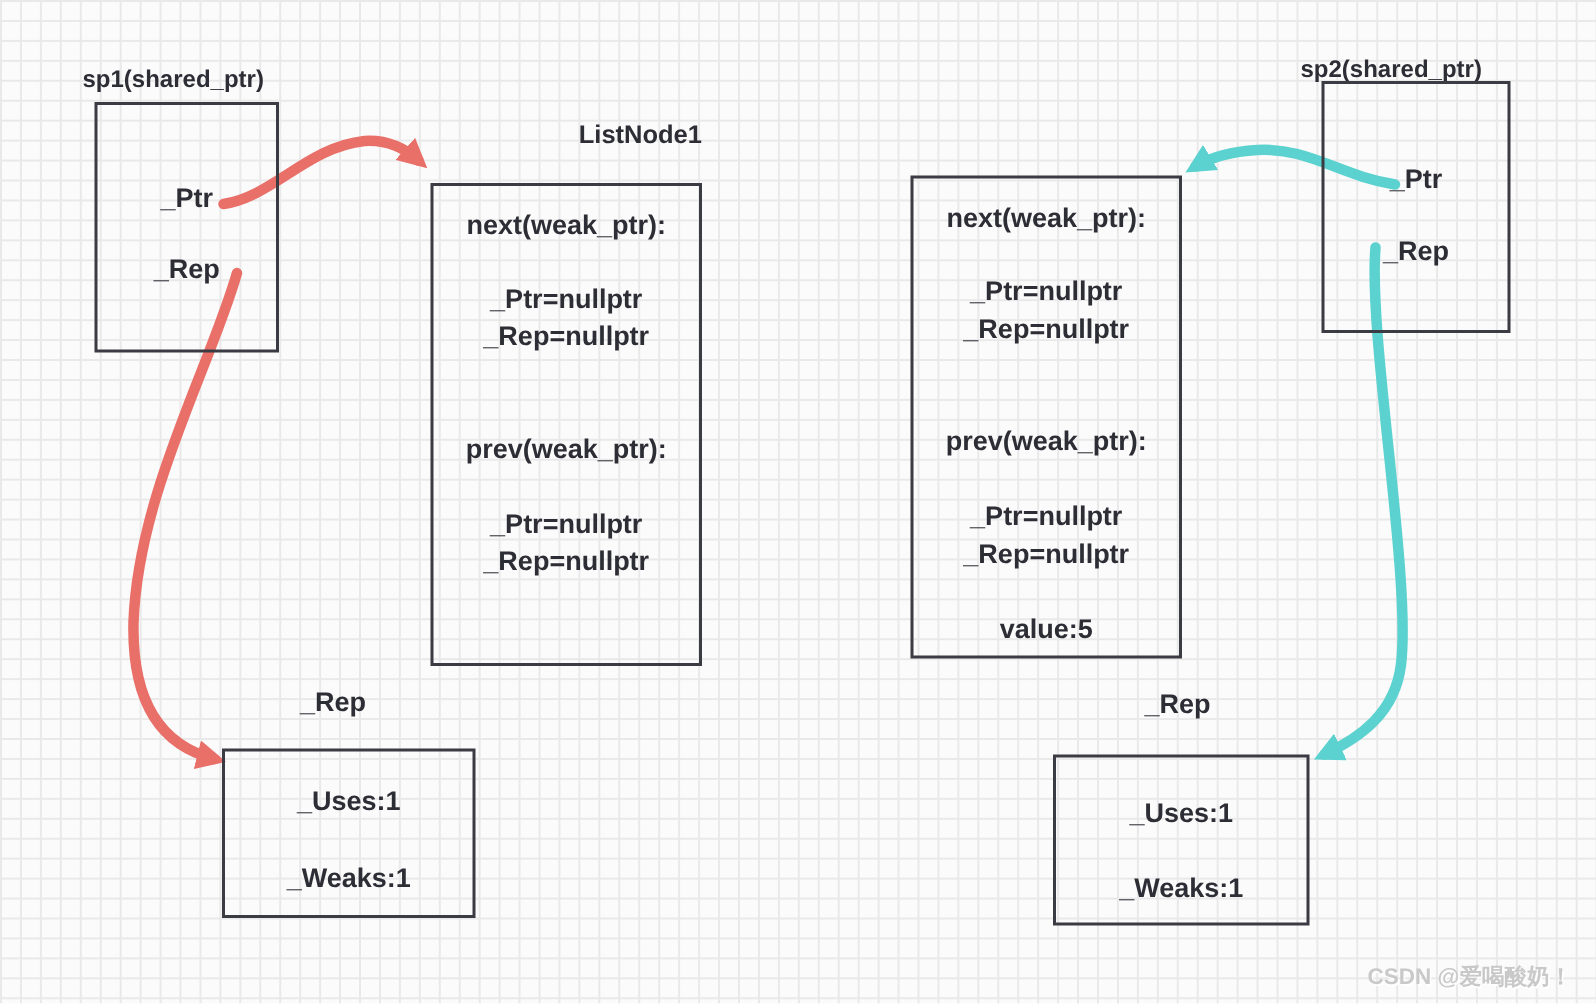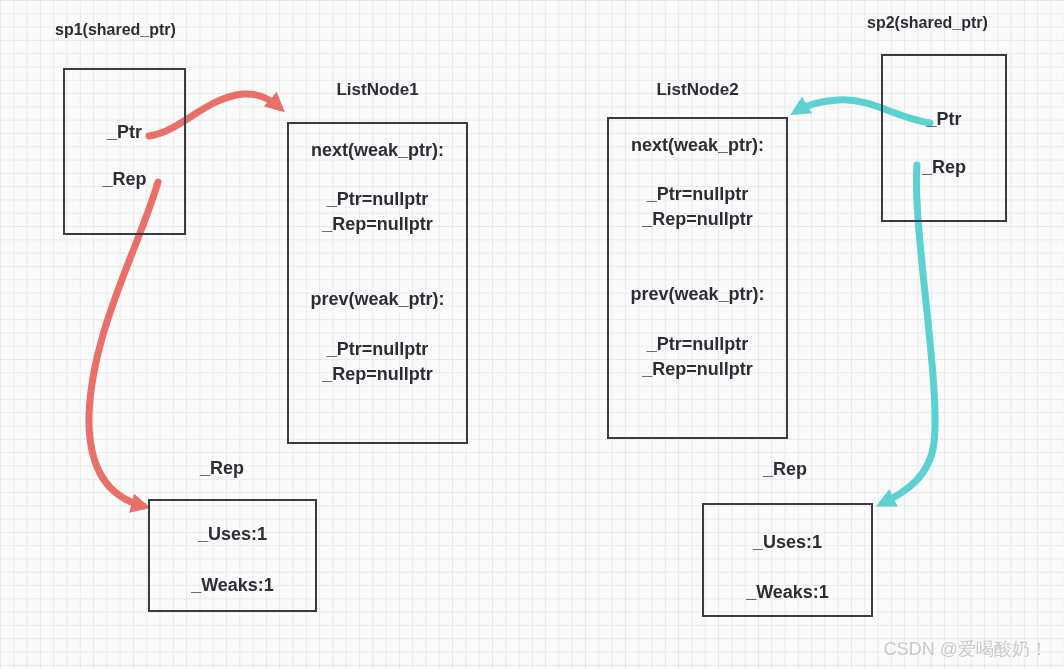--- a/index.html
+++ b/index.html
@@ -16,26 +16,26 @@
   .arrows { position:absolute; left:0; top:0; pointer-events:none; }
   .arrows path.arrow { fill:none; stroke-width:7; stroke-linecap:round; }
   .box {
     position:absolute; border:2.5px solid #3b3b43; box-sizing:border-box;
     background:transparent;
   }
   .t {
     position:absolute; left:0; width:100%; text-align:center;
     font-weight:700; font-size:18px; line-height:22px; white-space:nowrap;
   }
-  .title { position:absolute; font-weight:700; font-size:16px; line-height:18px; white-space:nowrap; }
-  .ntitle { position:absolute; font-weight:700; font-size:17px; line-height:18px; text-align:center; white-space:nowrap; }
+  .title { position:absolute; font-weight:700; font-size:16px; line-height:18px; white-space:nowrap;margin-top:24px; }
+  .ntitle { position:absolute; font-weight:700; font-size:17px; line-height:18px; text-align:right; white-space:nowrap; }
   .rtitle { position:absolute; font-weight:700; font-size:18px; line-height:20px; white-space:nowrap; }
   .watermark {
     position:absolute; right:16px; bottom:8px;
-    font-size:18px; font-weight:400; color:#c9c9c9;
+    font-size:15px; font-weight:700; color:#c9c9c9;
     text-shadow:1px 1px 0 #ffffff; white-space:nowrap;
   }
 </style>
 </head>
 <body>
 
 <div class="canvas">
 
   <svg class="arrows" width="1064" height="669" viewBox="0 0 1064 669" xmlns="http://www.w3.org/2000/svg">
     <defs>
@@ -67,28 +67,28 @@
   <div class="ntitle" style="left:287px;top:81px;width:181px">ListNode1</div>
   <div class="box" style="left:287px;top:122px;width:181px;height:322px">
     <span class="t" style="top:15px">next(weak_ptr):</span>
     <span class="t" style="top:64px">_Ptr=nullptr</span>
     <span class="t" style="top:89px">_Rep=nullptr</span>
     <span class="t" style="top:164px">prev(weak_ptr):</span>
     <span class="t" style="top:214px">_Ptr=nullptr</span>
     <span class="t" style="top:239px">_Rep=nullptr</span>
   </div>
 
-  <div class="ntitle" style="left:607px;top:81px;width:181px">ListNode2</div>
   <div class="box" style="left:607px;top:117px;width:181px;height:322px">
     <span class="t" style="top:15px">next(weak_ptr):</span>
     <span class="t" style="top:64px">_Ptr=nullptr</span>
     <span class="t" style="top:89px">_Rep=nullptr</span>
     <span class="t" style="top:164px">prev(weak_ptr):</span>
     <span class="t" style="top:214px">_Ptr=nullptr</span>
     <span class="t" style="top:239px">_Rep=nullptr</span>
+    <span class="t" style="top:289px">value:5</span>
   </div>
 
   <div class="rtitle" style="left:200px;top:458px">_Rep</div>
   <div class="box" style="left:148px;top:499px;width:169px;height:113px">
     <span class="t" style="top:22px">_Uses:1</span>
     <span class="t" style="top:73px">_Weaks:1</span>
   </div>
 
   <div class="rtitle" style="left:763px;top:459px">_Rep</div>
   <div class="box" style="left:702px;top:503px;width:171px;height:114px">

